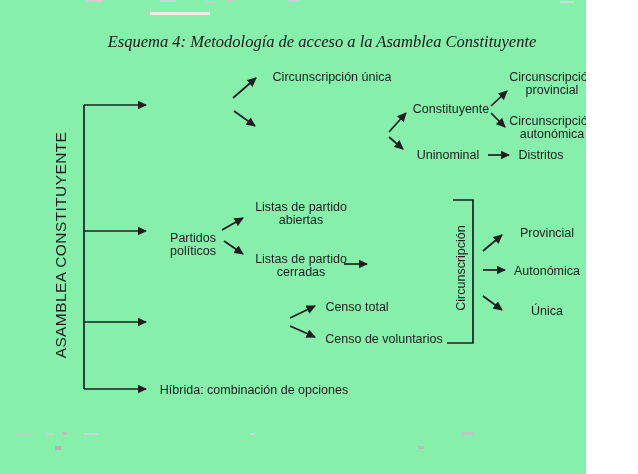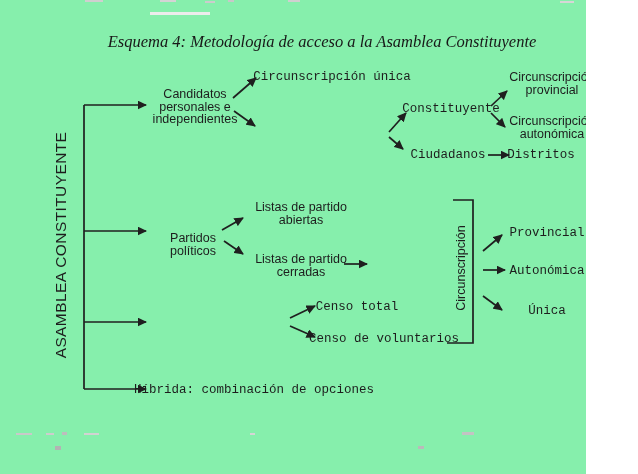--- a/index.html
+++ b/index.html
@@ -11,21 +11,21 @@
     position:absolute; left:322px; top:42px;
     transform:translate(-50%,-50%);
     font-family:"Liberation Serif", serif; font-style:italic;
     font-size:16.5px; white-space:nowrap; color:#181818;
   }
   .node {
     position:absolute; transform:translate(-50%,-50%);
     font-size:12.5px; line-height:12.5px; text-align:center;
     white-space:pre-line; color:#1d1d1d;
   }
-  .nowrap { white-space:nowrap;font-family:Liberation Mono, monospace; }
+  .nowrap { white-space:nowrap; }
   .rot { transform:translate(-50%,-50%) rotate(-90deg); white-space:nowrap; }
   .root-label { font-size:15.5px; letter-spacing:0.4px; font-weight:400; }
   .bracket-label { font-size:12.5px; }
   svg.wires { position:absolute; left:0; top:0; width:638px; height:474px; }
   .artifact { position:absolute; }
 </style>
 </head>
 <body>
 
 <div class="canvas">
@@ -69,26 +69,23 @@
       <path d="M483,251 L502,235" marker-end="url(#ah)"></path>
       <path d="M483,270 H505" marker-end="url(#ah)"></path>
       <path d="M483,296 L502,310" marker-end="url(#ah)"></path>
     </g>
   </svg>
 
   <div class="title">Esquema 4: Metodología de acceso a la Asamblea Constituyente</div>
 
   <div class="node rot root-label" style="left:61px; top:245px;">ASAMBLEA CONSTITUYENTE</div>
 
-  <div class="node" style="left:195px; top:107px;">Candidatos
-personales e
-independientes</div>
   <div class="node nowrap" style="left:332px; top:77px;">Circunscripción única</div>
   <div class="node nowrap" style="left:451px; top:109px;">Constituyente</div>
-  <div class="node nowrap" style="left:448px; top:155px;">Ciudadanos</div>
+  <div class="node nowrap" style="left:448px; top:155px;">Uninominal</div>
   <div class="node" style="left:552px; top:83px;">Circunscripción
 provincial</div>
   <div class="node" style="left:552px; top:127px;">Circunscripción
 autonómica</div>
   <div class="node nowrap" style="left:541px; top:155px;">Distritos</div>
 
   <div class="node" style="left:193px; top:244px;">Partidos
 políticos</div>
   <div class="node" style="left:301px; top:213px;">Listas de partido
 abiertas</div>

